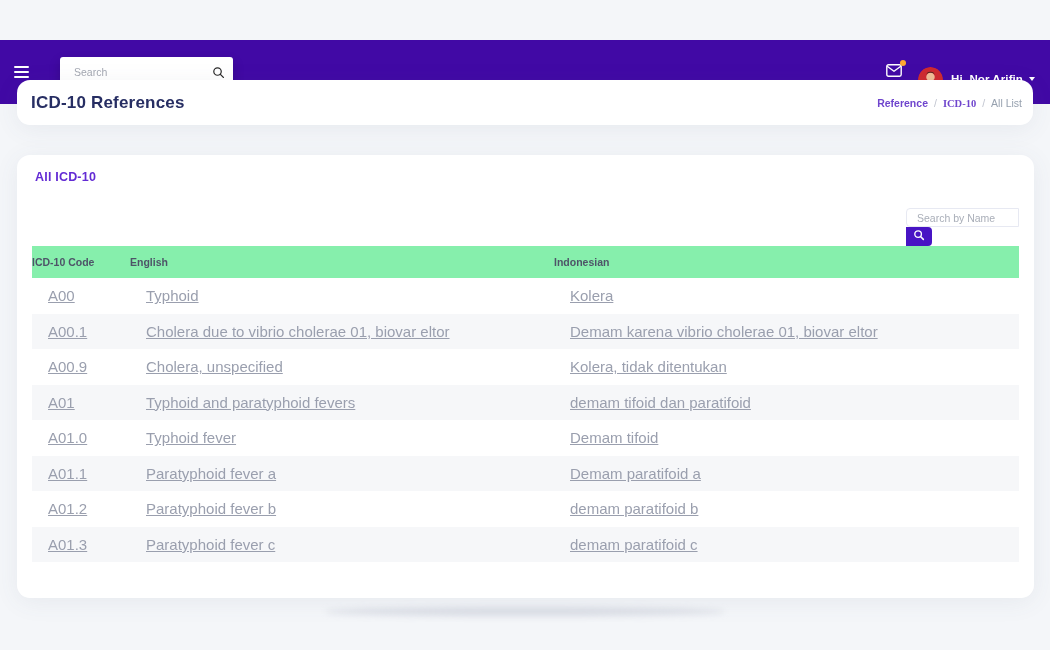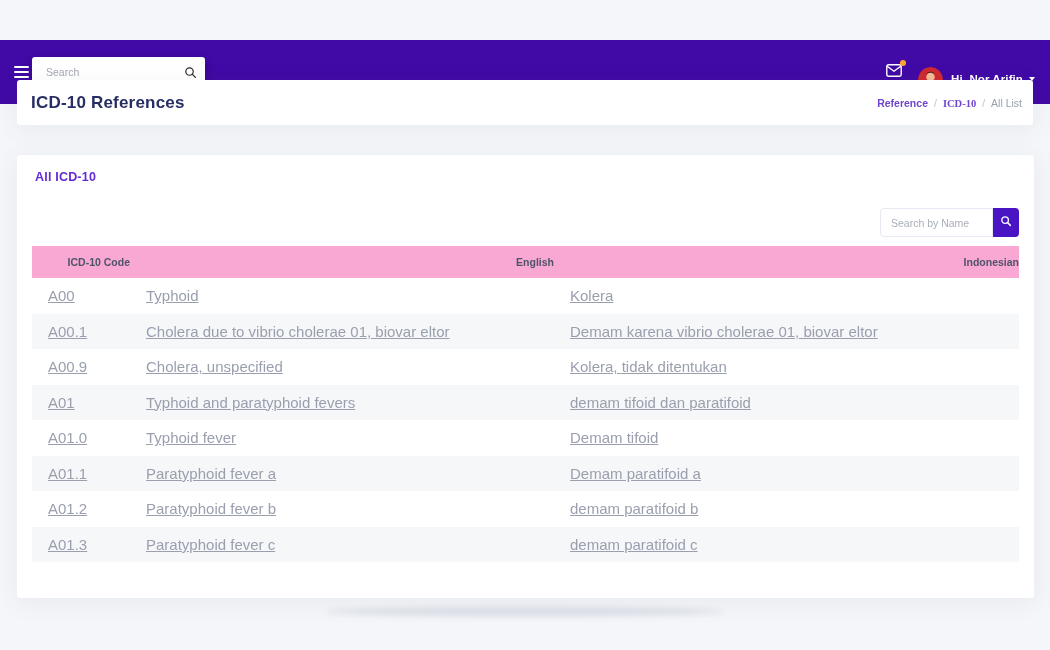--- a/index.html
+++ b/index.html
@@ -11,71 +11,71 @@
   
   .navbar {
     position:absolute; left:0; top:40px; width:1050px; height:64px;
     background:#4109a5; display:flex; align-items:center;
     padding:0 15px 0 14px; box-sizing:border-box;
   }
   .hamburger { background:none; border:none; padding:0; margin:0; cursor:pointer;
     width:16px; display:flex; flex-direction:column; gap:3px; }
   .hamburger span { display:block; width:15px; height:2.2px; background:#fff; border-radius:1px; }
   .nav-search {
-    margin-left:2px; width:173px; height:30px; background:#fff; border-radius:3px;
+    margin-left:30px; width:173px; height:30px; background:#fff; border-radius:3px;
     display:flex; align-items:center; padding-right:8px; box-sizing:border-box;
     box-shadow:0 5px 12px rgba(0,0,0,0.18);
   }
   .nav-search input {
     flex:1; min-width:0; border:none; outline:none; background:transparent;
     font-family:inherit; font-size:10.5px; color:#555; padding:0 4px 0 14px;
   }
   .nav-search input::placeholder { color:#a4a8b2; }
   .nav-search .mag { display:flex; align-items:center; cursor:pointer; }
   .nav-right { margin-left:auto; display:flex; align-items:center; }
   .mail-wrap { position:relative; display:flex; align-items:center; cursor:pointer; margin-right:16px; }
   .mail-dot { position:absolute; top:-3px; right:-4px; width:6px; height:6px; border-radius:50%; }
   .user-menu { display:flex; align-items:center; cursor:pointer;margin-top:14px; }
   .avatar { width:25px; height:25px; border-radius:50%; overflow:hidden; display:inline-block; flex:0 0 auto; }
   .greeting { color:#fff; font-size:11.5px; font-weight:700; margin-left:8px; letter-spacing:0.1px; }
   .caret { width:0; height:0; border-left:3.5px solid transparent; border-right:3.5px solid transparent;
     border-top:4px solid #fff; margin-left:6px; display:inline-block; }
   
-  .card { background:#fff; border-radius:3px; box-shadow:0 4px 25px rgba(80,90,120,0.08); }
+  .card { background:#fff; border-radius:13px; box-shadow:0 4px 25px rgba(80,90,120,0.08); }
   .page-header {
     position:absolute; left:17px; top:80px; width:1016px; height:45px; box-sizing:border-box;
     display:flex; align-items:center; justify-content:space-between; padding:0 11px 0 14px;
   }
   .page-title { margin:0; font-size:17px; font-weight:700; color:#272e63; letter-spacing:0.2px; }
   .breadcrumb { display:flex; align-items:flex-end; gap:6px; font-size:10.5px; }
   .breadcrumb a { text-decoration:none; font-weight:600; cursor:pointer; }
   .crumb-sep { color:#c0c4cf; }
   .crumb-current { color:#97a1af; }
   
   .content-card {
     position:absolute; left:17px; top:155px; width:1017px; height:443px; box-sizing:border-box;
   }
   .card-title { margin:0; padding:15px 0 0 18px; font-size:12.5px; font-weight:700; letter-spacing:0.2px; }
-  .table-search { position:absolute; top:53px; right:15px; height:38px; display:flex; }
+  .table-search { position:absolute; top:53px; right:15px; height:38px; display:flex;flex-direction:column; }
   .table-search input {
     width:113px; height:29px; box-sizing:border-box; border:1px solid #e7e9f2;
     border-radius:4px 0 0 4px; padding:0 10px; font-family:inherit; font-size:10.5px; color:#555;
     outline:none; background:#fff;
   }
   .table-search input::placeholder { color:#a9aeb8; }
   .table-search button {
     width:26px; height:29px; margin-left:0px; border:none; border-radius:0 4px 4px 0;
     display:flex; align-items:center; justify-content:center; cursor:pointer;
   }
   .table-wrap { position:absolute; left:15px; right:15px; top:91px; }
   table { width:100%; border-collapse:collapse; table-layout:fixed; }
   col.c1 { width:98px; } col.c2 { width:424px; }
   thead th {
-    height:32px; background:#f9a8d4; font-size:10.5px; font-weight:700; color:#4e5468;
-    text-align:right; padding:0;
+    height:32px; background:#86efac; font-size:10.5px; font-weight:700; color:#4e5468;
+    text-align:left; padding:0;
   }
   tbody td {
     height:35.5px; font-size:15px; color:#9a9fae; padding:0 8px 0 16px;
     white-space:nowrap; overflow:hidden; text-overflow:ellipsis;text-decoration:underline;
   }
   tbody tr:nth-child(even) { background:#f6f7f9; }
   
   .page-shadow {
     position:absolute; left:325px; top:607px; width:400px; height:9px;
     background:rgba(175,182,198,0.38); border-radius:50%; filter:blur(3px);

